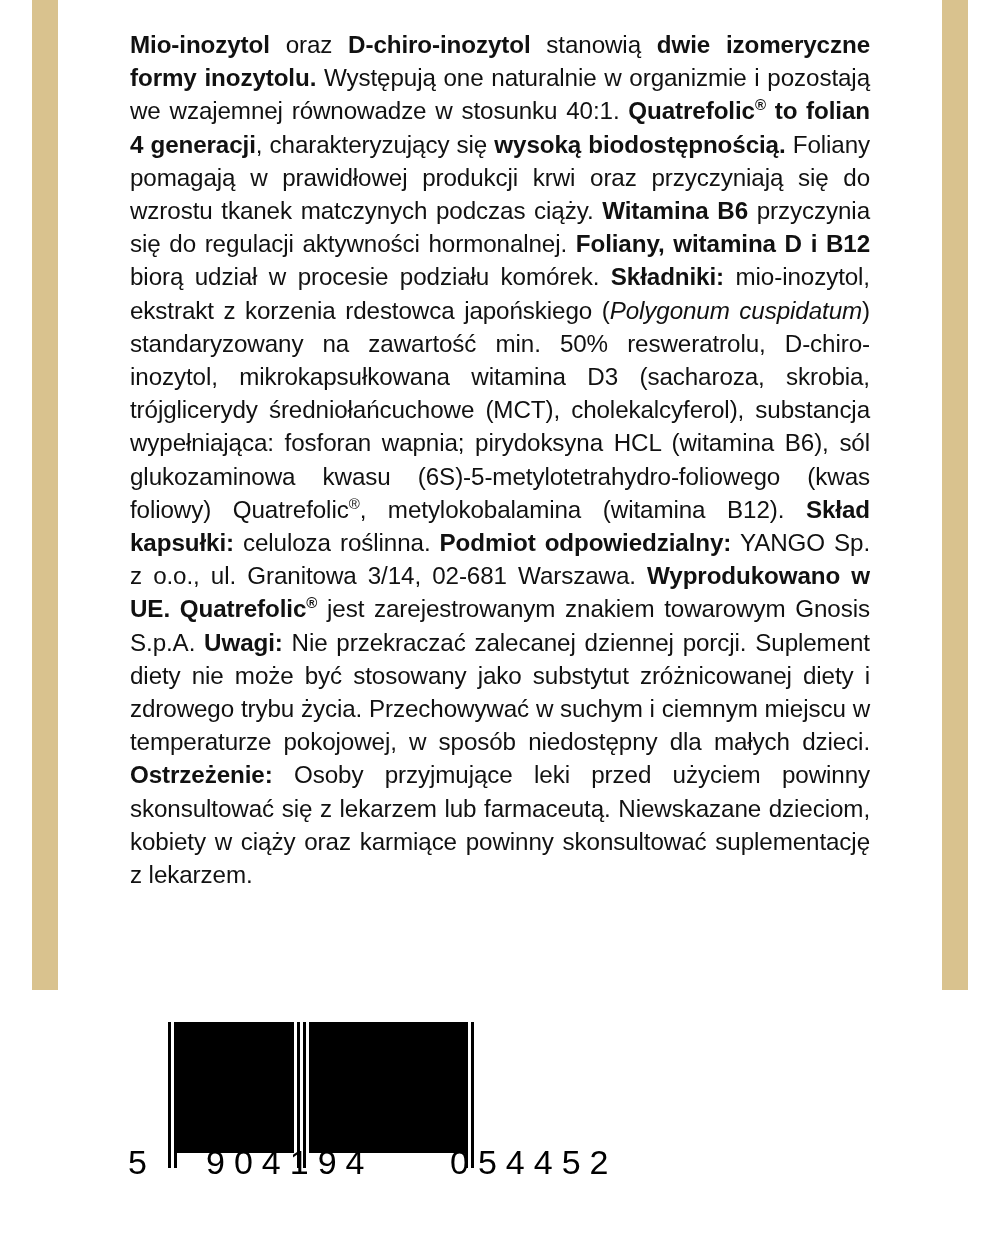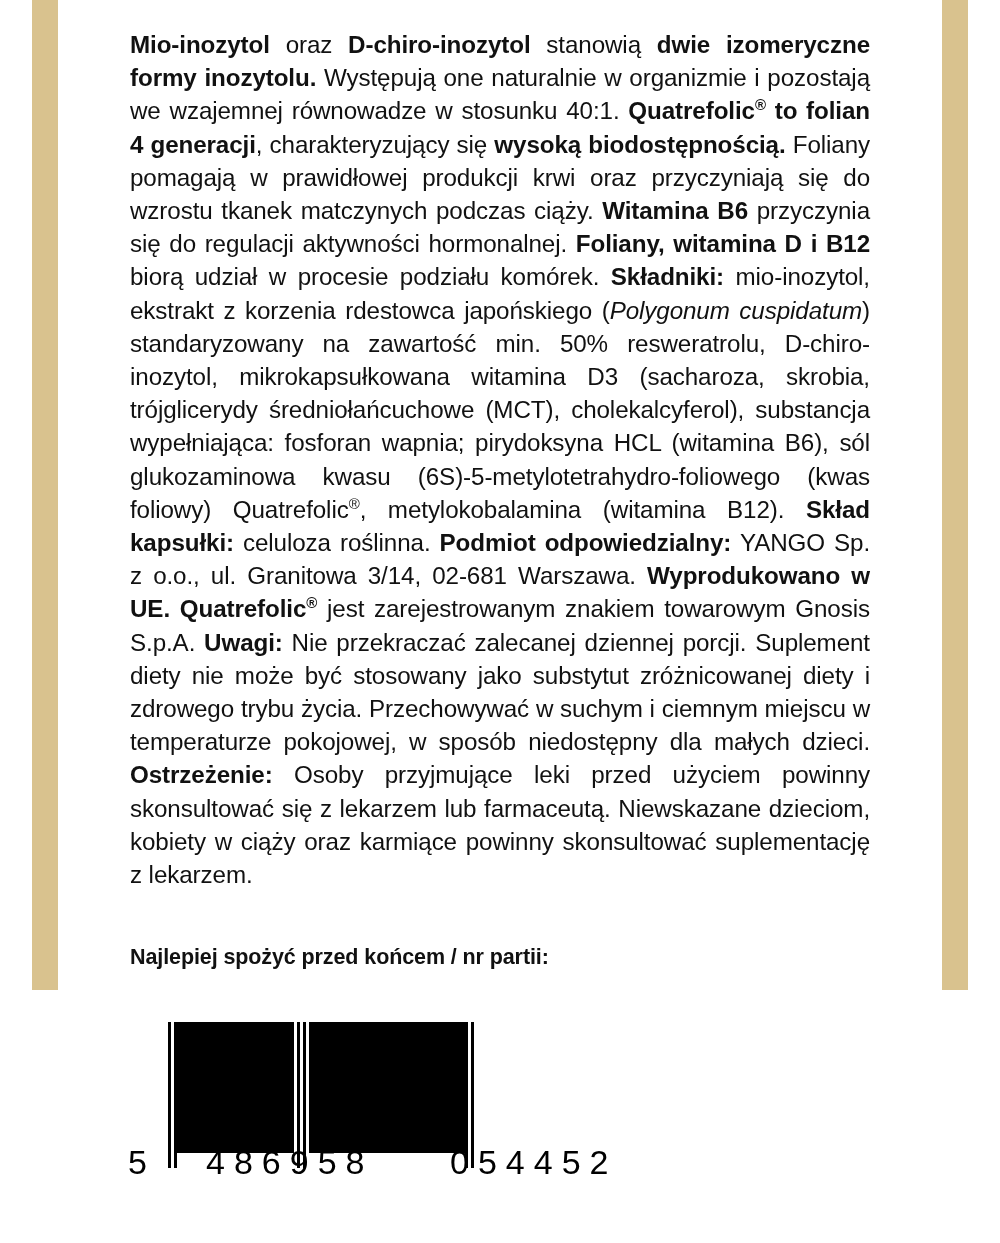--- a/index.html
+++ b/index.html
@@ -111,21 +111,20 @@
 
   <div class="edge-outer-left"></div>
   <div class="edge edge-left"></div>
   <div class="edge edge-right"></div>
   <div class="edge-outer-right"></div>
 
   <div class="content">
     <div class="body-text" id="body-text"><b>Mio-inozytol</b><span> oraz </span><b>D-chiro-inozytol</b><span> stanowią </span><b>dwie izomeryczne formy inozytolu.</b><span> Występują one naturalnie w organizmie i pozostają we wzajemnej równowadze w stosunku 40:1. </span><b>Quatrefolic</b><sup style="font-weight: bold;">®</sup><b> to folian 4 generacji</b><span>, charakteryzujący się </span><b>wysoką biodostępnością.</b><span> Foliany pomagają w prawidłowej produkcji krwi oraz przyczyniają się do wzrostu tkanek matczynych podczas ciąży. </span><b>Witamina B6</b><span> przyczynia się do regulacji aktywności hormonalnej. </span><b>Foliany, witamina D i B12</b><span> biorą udział w procesie podziału komórek. </span><b>Składniki:</b><span> mio-inozytol, ekstrakt z korzenia rdestowca japońskiego (</span><i>Polygonum cuspidatum</i><span>) standaryzowany na zawartość min. 50% resweratrolu, D-chiro-inozytol, mikrokapsułkowana witamina D3 (sacharoza, skrobia, trójglicerydy średniołańcuchowe (MCT), cholekalcyferol), substancja wypełniająca: fosforan wapnia; pirydoksyna HCL (witamina B6), sól glukozaminowa kwasu (6S)-5-metylotetrahydro-foliowego (kwas foliowy) Quatrefolic</span><sup>®</sup><span>, metylokobalamina (witamina B12). </span><b>Skład kapsułki:</b><span> celuloza roślinna. </span><b>Podmiot odpowiedzialny:</b><span> YANGO Sp. z o.o., ul. Granitowa 3/14, 02-681 Warszawa. </span><b>Wyprodukowano w UE. Quatrefolic</b><sup style="font-weight: bold;">®</sup><span> jest zarejestrowanym znakiem towarowym Gnosis S.p.A. </span><b>Uwagi:</b><span> Nie przekraczać zalecanej dziennej porcji. Suplement diety nie może być stosowany jako substytut zróżnicowanej diety i zdrowego trybu życia. Przechowywać w suchym i ciemnym miejscu w temperaturze pokojowej, w sposób niedostępny dla małych dzieci. </span><b>Ostrzeżenie:</b><span> Osoby przyjmujące leki przed użyciem powinny skonsultować się z lekarzem lub farmaceutą. Niewskazane dzieciom, kobiety w ciąży oraz karmiące powinny skonsultować suplementację z lekarzem.</span></div>
   </div>
 
-  <div class="best-before">Najlepiej spożyć przed końcem / nr partii:</div>
 
   <div class="barcode-area">
     <div class="barcode-bars" id="barcode-bars">
         <span class="bar tall" style="width: 3px; margin-right: 0px;"></span>
         <span class="bar" style="width: 3px; background: transparent; margin-right: 0px;"></span>
         <span class="bar tall" style="width: 3px; margin-right: 0px;"></span>
         <span class="bar" style="width: 6px; margin-right: 0px;"></span>
         <span class="bar" style="width: 3px; margin-right: 0px;"></span>
         <span class="bar" style="width: 3px; margin-right: 0px;"></span>
         <span class="bar" style="width: 3px; margin-right: 0px;"></span>
@@ -179,17 +178,17 @@
         <span class="bar" style="width: 6px; margin-right: 0px;"></span>
         <span class="bar" style="width: 9px; margin-right: 0px;"></span>
         <span class="bar tall" style="width: 3px; margin-right: 0px;"></span>
         <span class="bar" style="width: 3px; background: transparent; margin-right: 0px;"></span>
         <span class="bar tall" style="width: 3px; margin-right: 0px;"></span>
       </div>
   </div>
 
   <div class="digits-row">
     <span class="digit" style="left:0px;">5</span>
-    <span class="digit" style="left:78px; letter-spacing:9px;">486958</span>
+    <span class="digit" style="left:78px; letter-spacing:9px;">904194</span>
     <span class="digit" style="left:322px; letter-spacing:9px;">054452</span>
   </div>
 
 </div>
 
 </body></html>

